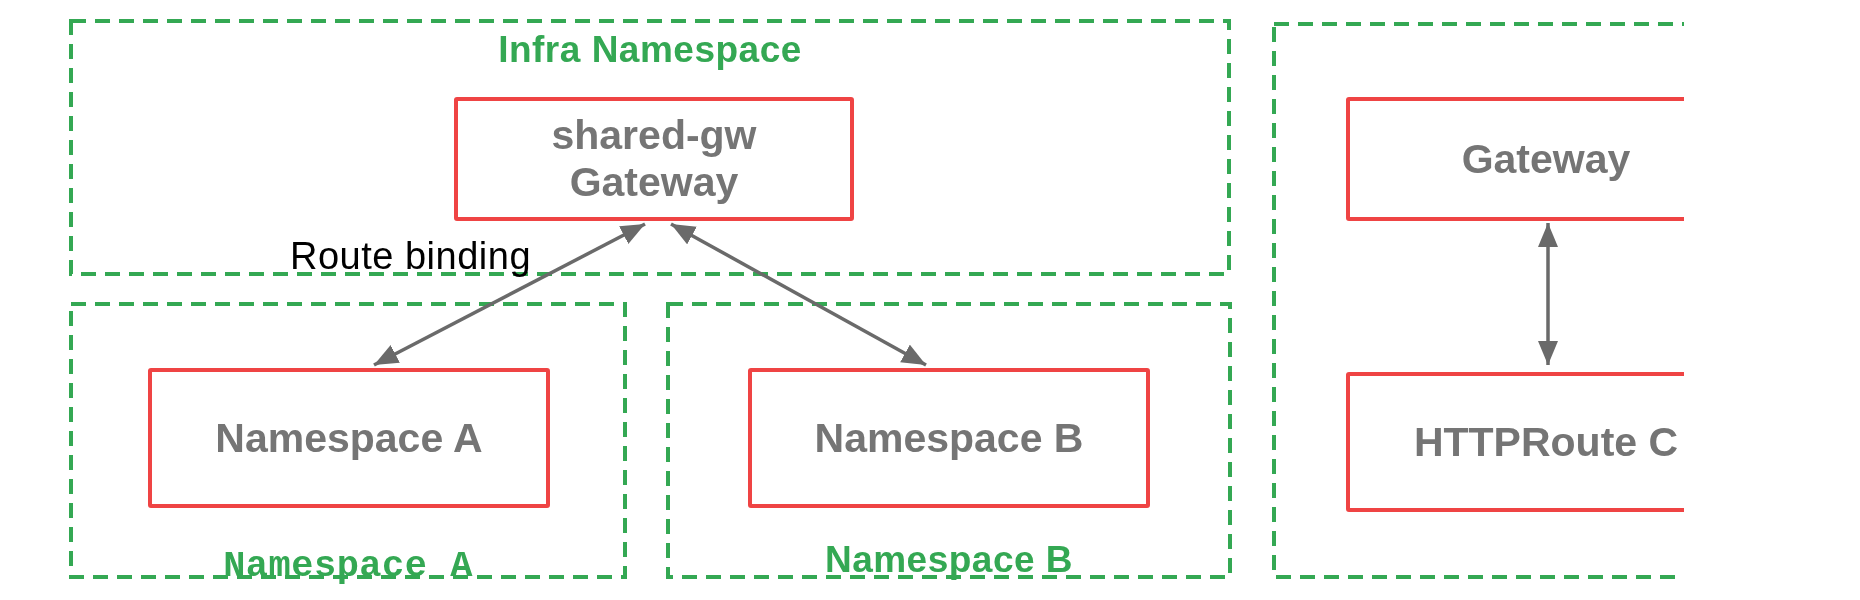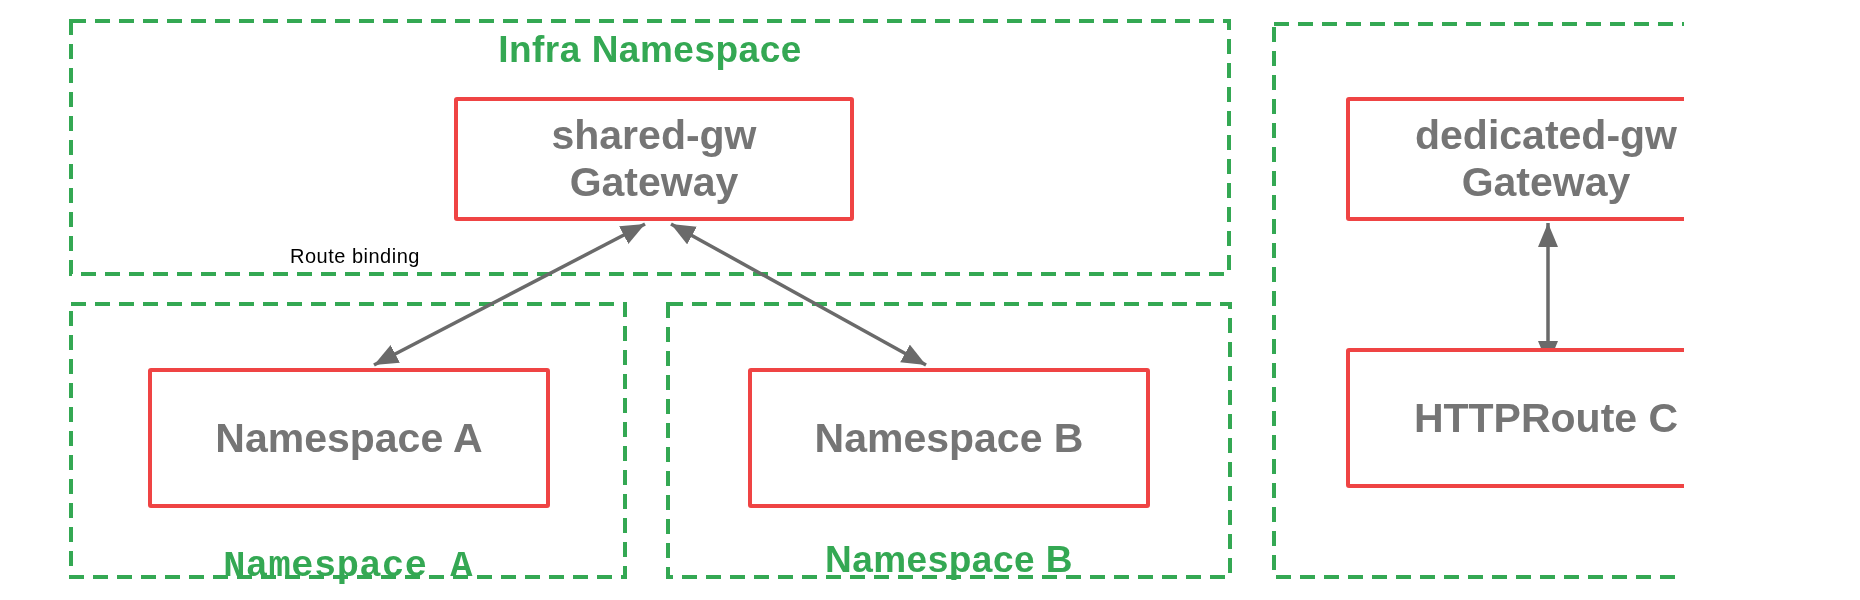--- a/index.html
+++ b/index.html
@@ -45,21 +45,21 @@
     color: #757575;
     font-size: 41px;
     font-weight: bold;
     line-height: 47px;
     text-align: center;
     white-space: nowrap;
   }
   .edge-label {
     position: absolute;
     color: #000000;
-    font-size: 20px;
+    font-size: 38px;
     font-weight: 400;
     letter-spacing: 0.5px;
     line-height: 36px;
     white-space: nowrap;
   }
 </style>
 </head>
 <body>
 
 <div class="diagram">
@@ -82,33 +82,32 @@
   </svg>
 
   <div class="ns-title" style="left:71px; top:28px; width:1158px;">Infra Namespace</div>
 
   <div class="node-box" style="left:454px; top:97px; width:400px; height:124px;">
     <div>shared-gw</div>
     <div>Gateway</div>
   </div>
 
   <div class="node-box" style="left:1346px; top:97px; width:400px; height:124px;">
-    <div>dedicated-gw</div>
     <div>Gateway</div>
   </div>
 
   <div class="node-box" style="left:148px; top:368px; width:402px; height:140px;">
     <div>Namespace A</div>
   </div>
 
   <div class="node-box" style="left:748px; top:368px; width:402px; height:140px;">
     <div>Namespace B</div>
   </div>
 
-  <div class="node-box" style="left:1346px; top:348px; width:400px; height:140px;">
+  <div class="node-box" style="left:1346px; top:372px; width:400px; height:140px;">
     <div>HTTPRoute C</div>
   </div>
 
   <div class="ns-title" style="left:71px; top:544px; width:554px;font-family:Liberation Mono, monospace;">Namespace A</div>
   <div class="ns-title" style="left:668px; top:538px; width:562px;">Namespace B</div>
 
   <div class="edge-label" style="left:290px; top:238px;">Route binding</div>
 
 </div>
 

